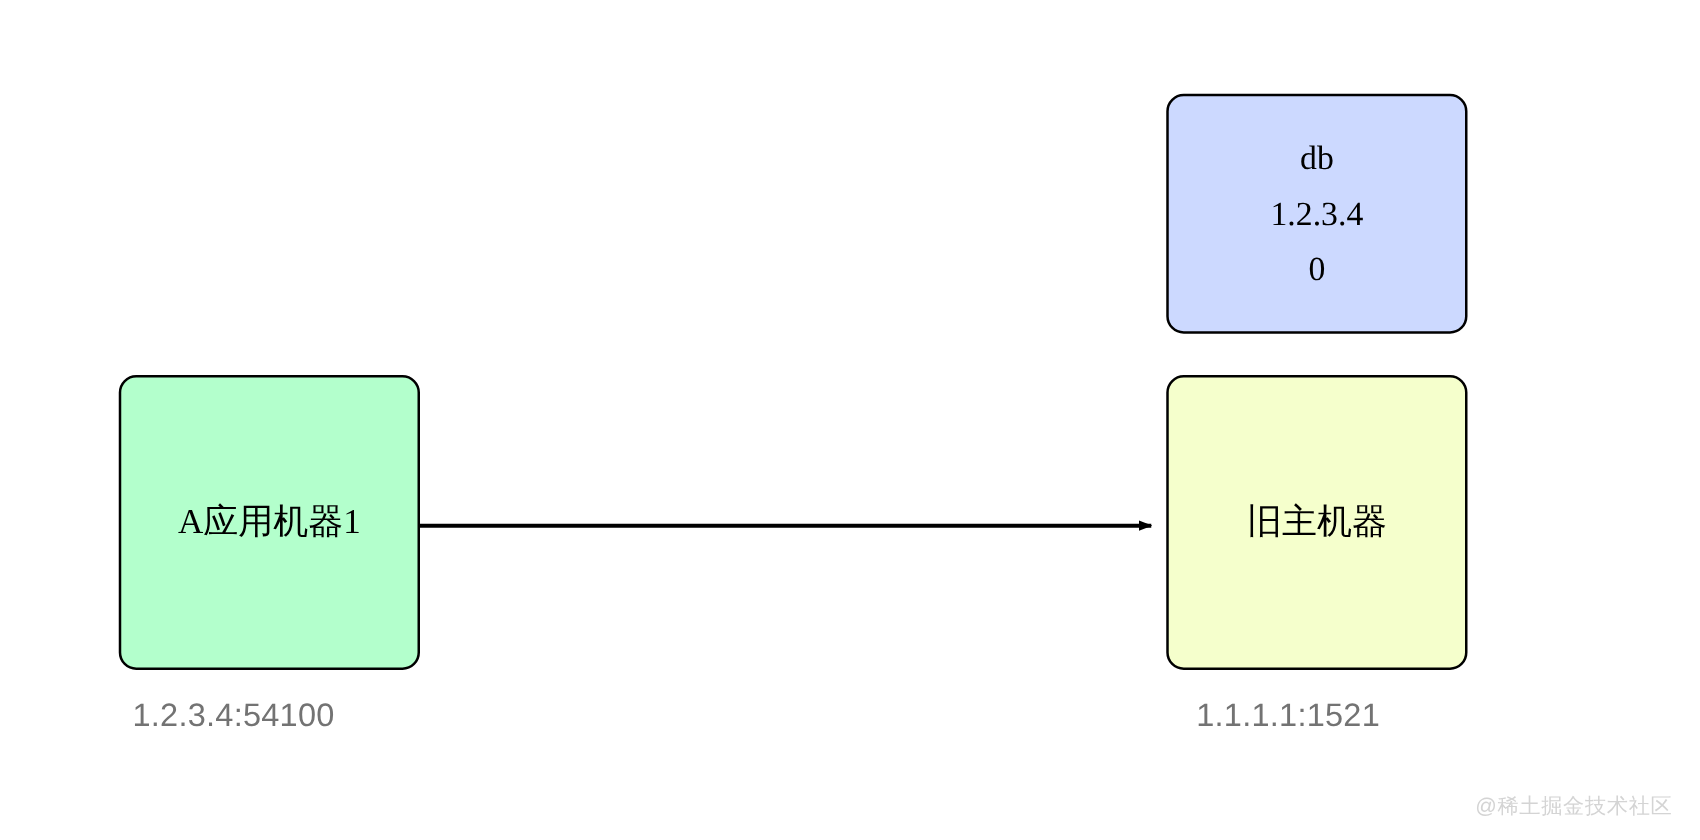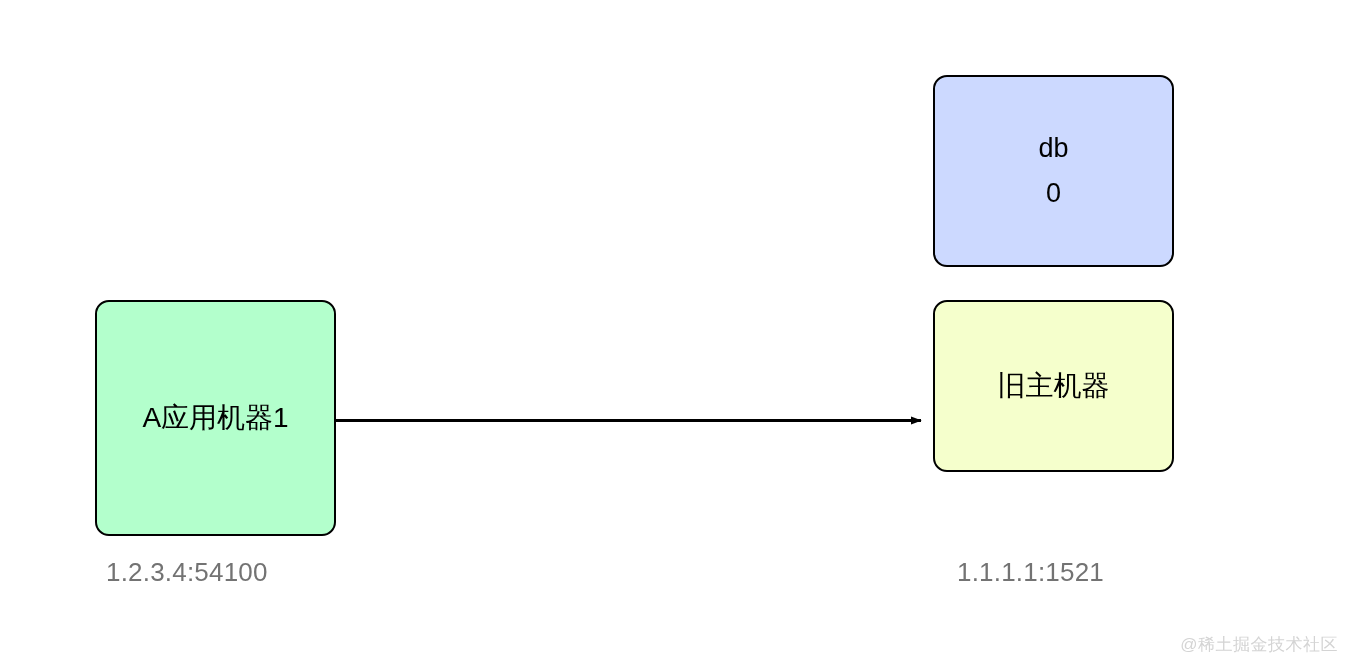--- a/index.html
+++ b/index.html
@@ -23,20 +23,21 @@
     border: 2px solid #000000;
     border-radius: 14px;
     display: flex;
     flex-direction: column;
     align-items: center;
     justify-content: center;
     color: #000000;
     text-align: center;
     line-height: 1.32;
     white-space: nowrap;
+    font-family: Liberation Serif, serif;
   }
   .node .line {
     display: block;
   }
   #node-db {
     left: 933px;
     top: 75px;
     width: 241px;
     height: 192px;
     font-size: 27px;
@@ -46,21 +47,21 @@
     left: 95px;
     top: 300px;
     width: 241px;
     height: 236px;
     font-size: 28px;
   }
   #node-oldmaster {
     left: 933px;
     top: 300px;
     width: 241px;
-    height: 172px;
+    height: 236px;
     font-size: 28px;
     align-items: center;
   }
   .endpoint-label {
     position: absolute;
     font-size: 26px;
     color: #737373;
     white-space: nowrap;
     letter-spacing: 0.2px;
   }
@@ -101,20 +102,21 @@
     <defs>
       <marker id="arrowhead" markerWidth="11" markerHeight="11" refX="10.2" refY="4.2" orient="auto" markerUnits="userSpaceOnUse">
         <path d="M0,0 L11,4.2 L0,8.4 z" fill="#000000"></path>
       </marker>
     </defs>
     <line x1="336" y1="420.5" x2="921" y2="420.5" stroke="#000000" stroke-width="3.2" marker-end="url(#arrowhead)"></line>
   </svg>
 
   <div class="node" id="node-db" style="background:#ccd9ff">
     <span class="line">db</span>
+    <span class="line">1.2.3.4</span>
     <span class="line">0</span>
   </div>
 
   <div class="node" id="node-app" style="background:#b3ffcc">
     <span class="line">A应用机器1</span>
   </div>
 
   <div class="node" id="node-oldmaster" style="background:#f5ffcc">
     <span class="line">旧主机器</span>
   </div>

